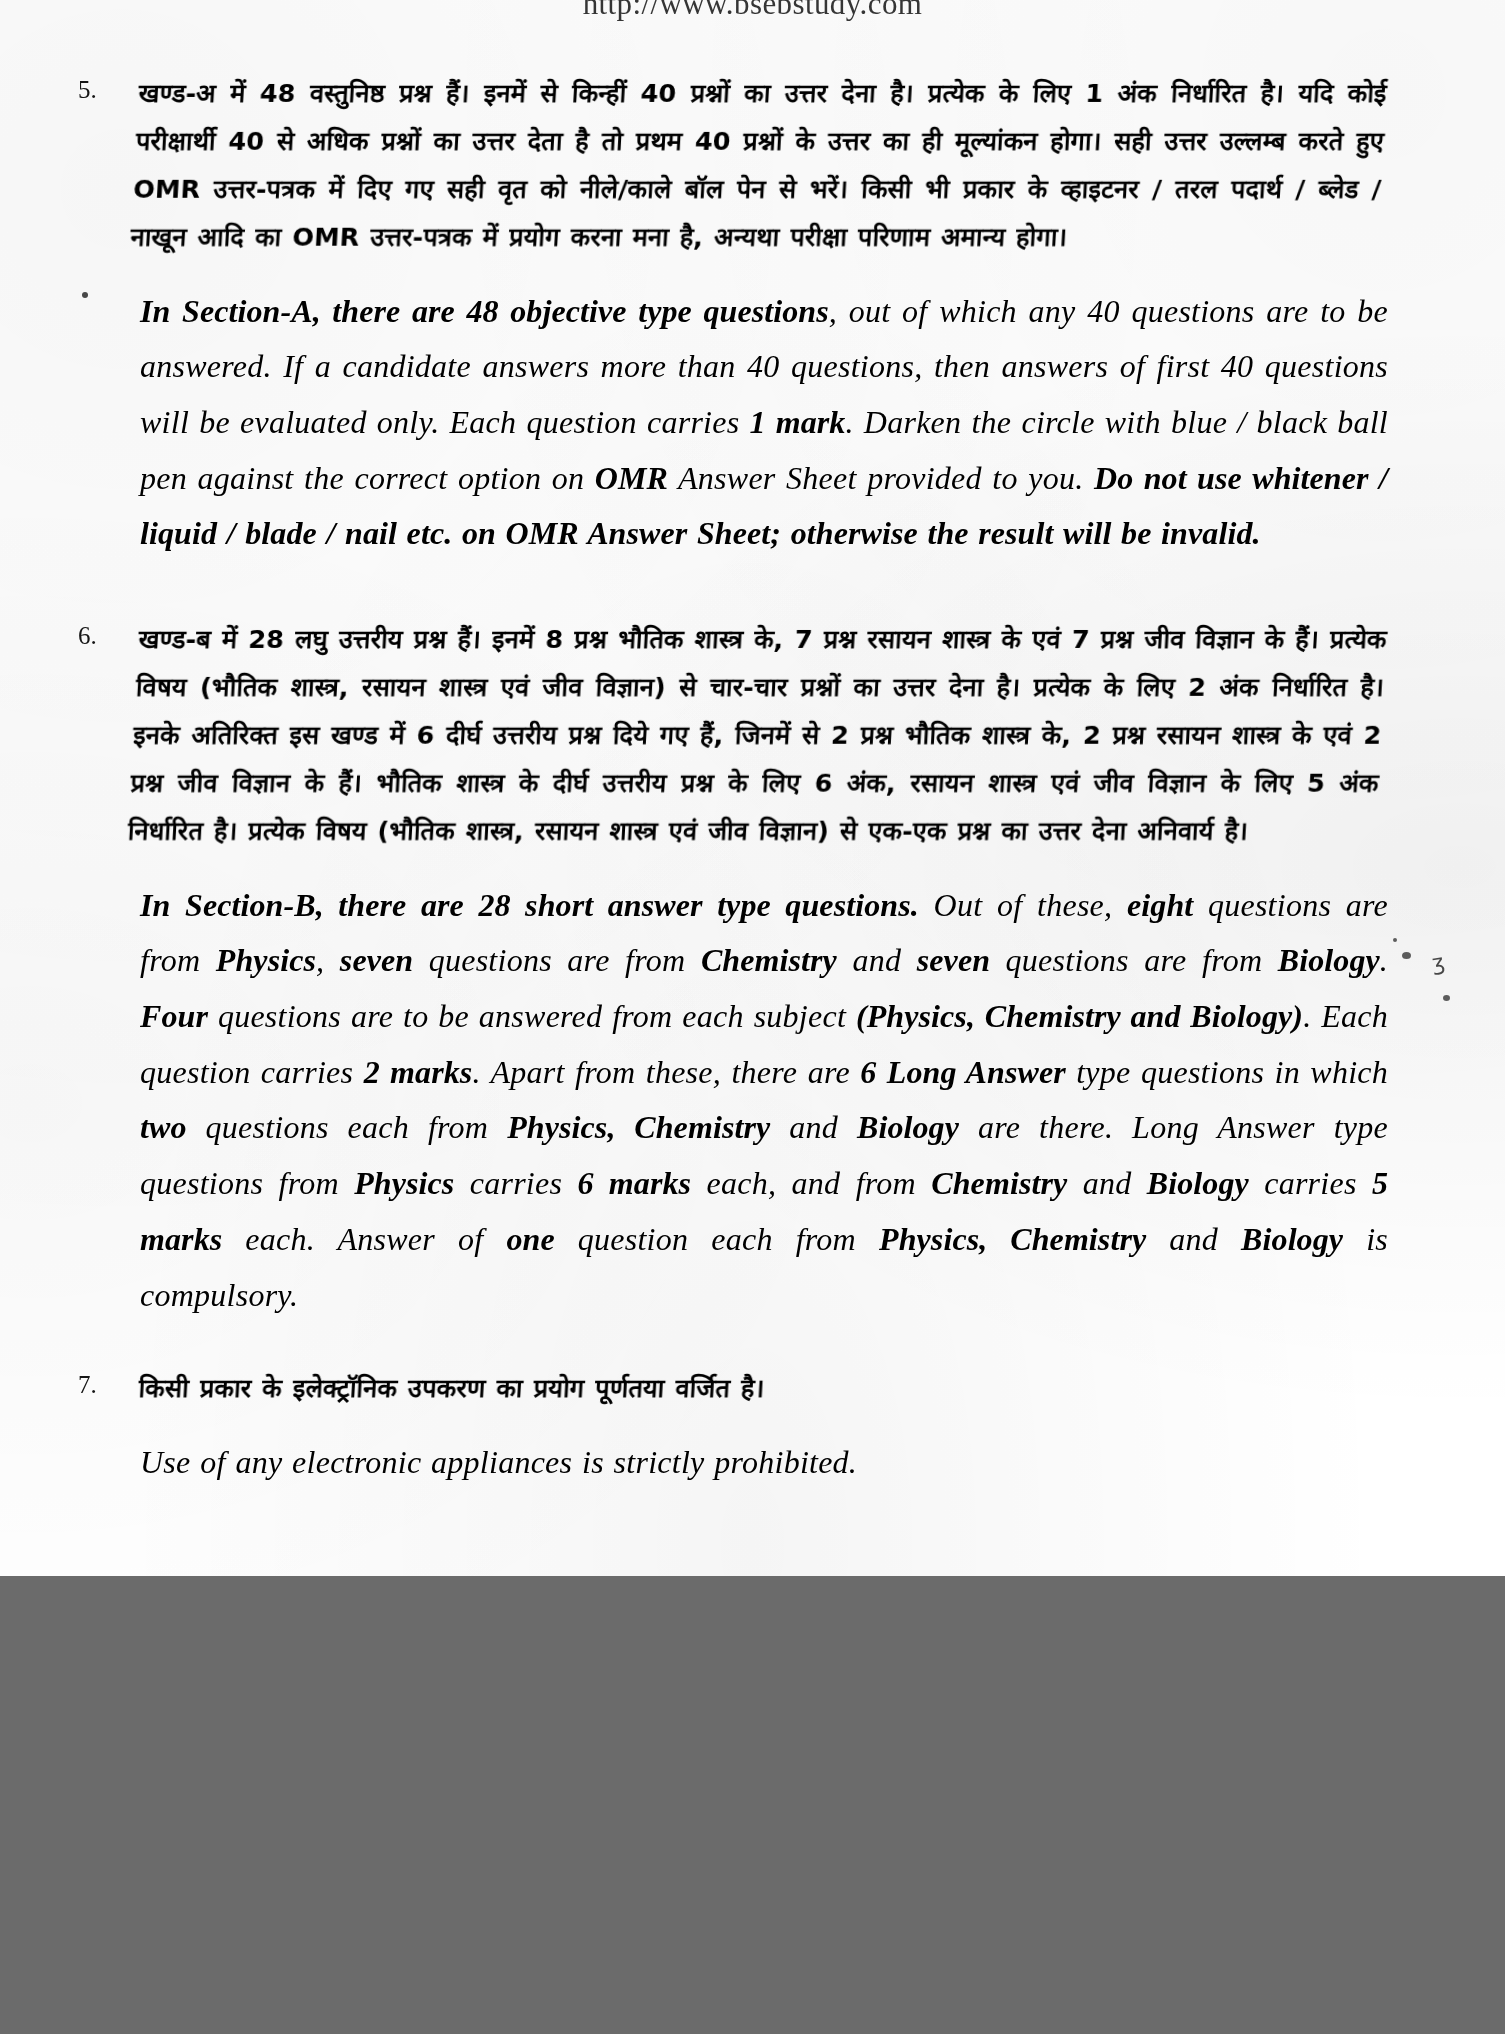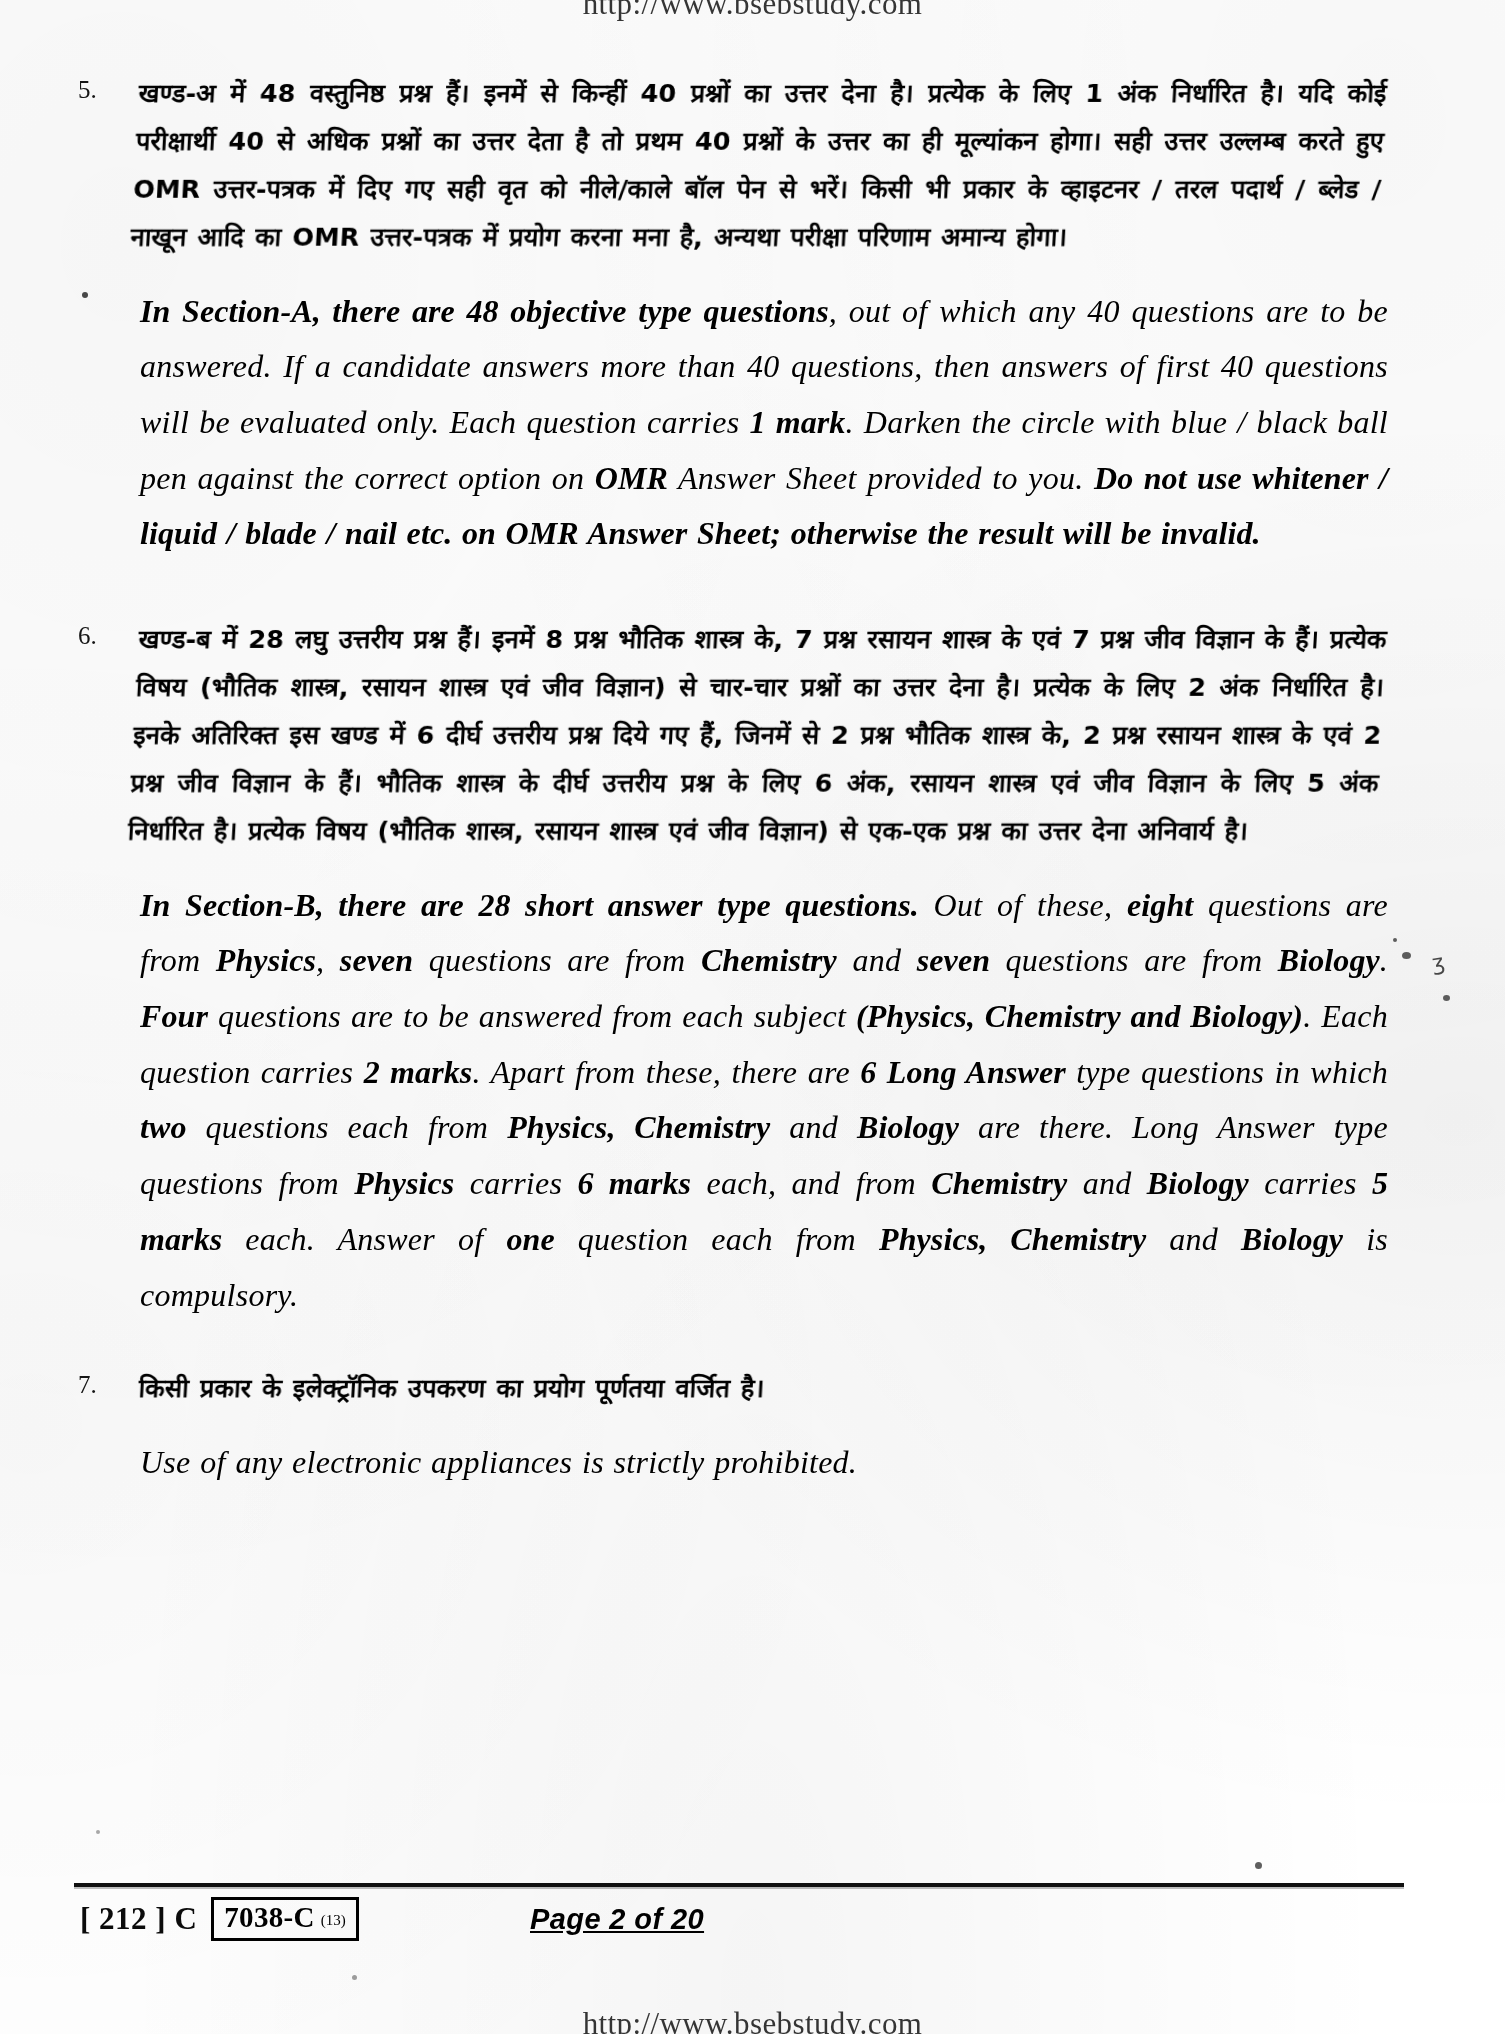--- a/index.html
+++ b/index.html
@@ -3,21 +3,21 @@
 <meta charset="utf-8">
 <style>
   html, body {
     margin: 0;
     padding: 0;
     background: #6b6b6b;
   }
   .page {
     position: relative;
     width: 1505px;
-    height: 2034px;
+    height: 1576px;
     background: #ffffff;
     overflow: hidden;
     font-family: "Liberation Serif", serif;
     
     background-image:
       radial-gradient(ellipse at 8% 12%, rgba(0,0,0,0.035) 0%, rgba(0,0,0,0) 55%),
       radial-gradient(ellipse at 92% 6%, rgba(0,0,0,0.03) 0%, rgba(0,0,0,0) 50%),
       radial-gradient(ellipse at 50% 98%, rgba(0,0,0,0.04) 0%, rgba(0,0,0,0) 60%),
       radial-gradient(ellipse at 97% 55%, rgba(0,0,0,0.05) 0%, rgba(0,0,0,0) 45%),
       radial-gradient(ellipse at 2% 70%, rgba(0,0,0,0.03) 0%, rgba(0,0,0,0) 40%);

